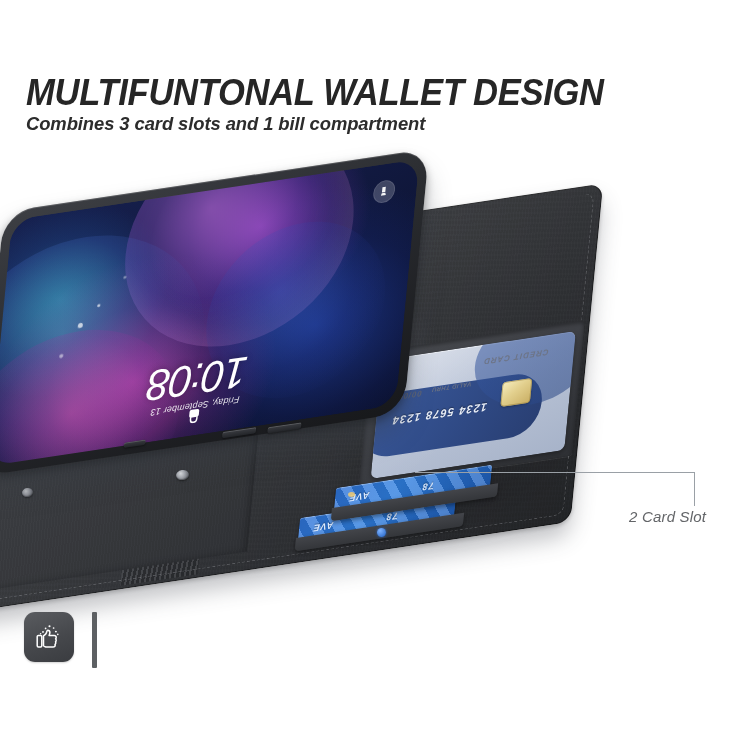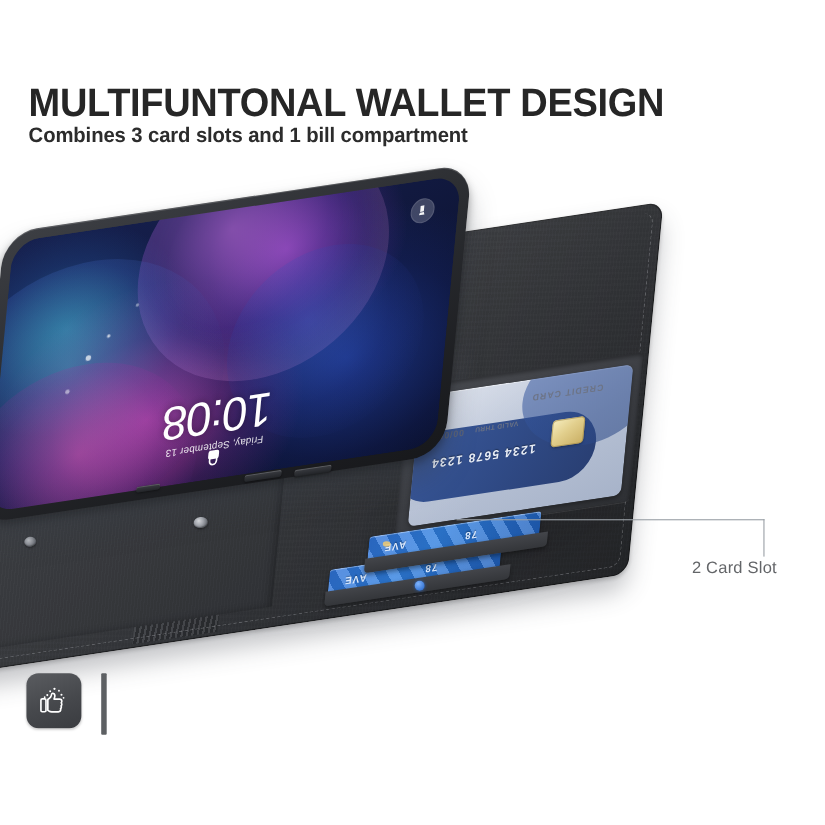--- a/index.html
+++ b/index.html
@@ -9,20 +9,21 @@
     width:750px; height:750px;
     background:#ffffff;
     font-family:"Liberation Sans", sans-serif;
     overflow:hidden;
   }
 
   #stage {
     position:relative;
     width:750px; height:750px;
     background:#ffffff;
+    font-style:italic;
   }
 
   
   .headline {
     position:absolute;
     left:26px; top:72px;
     font-size:36px;
     font-weight:700;
     letter-spacing:-0.3px;
     color:#262626;

